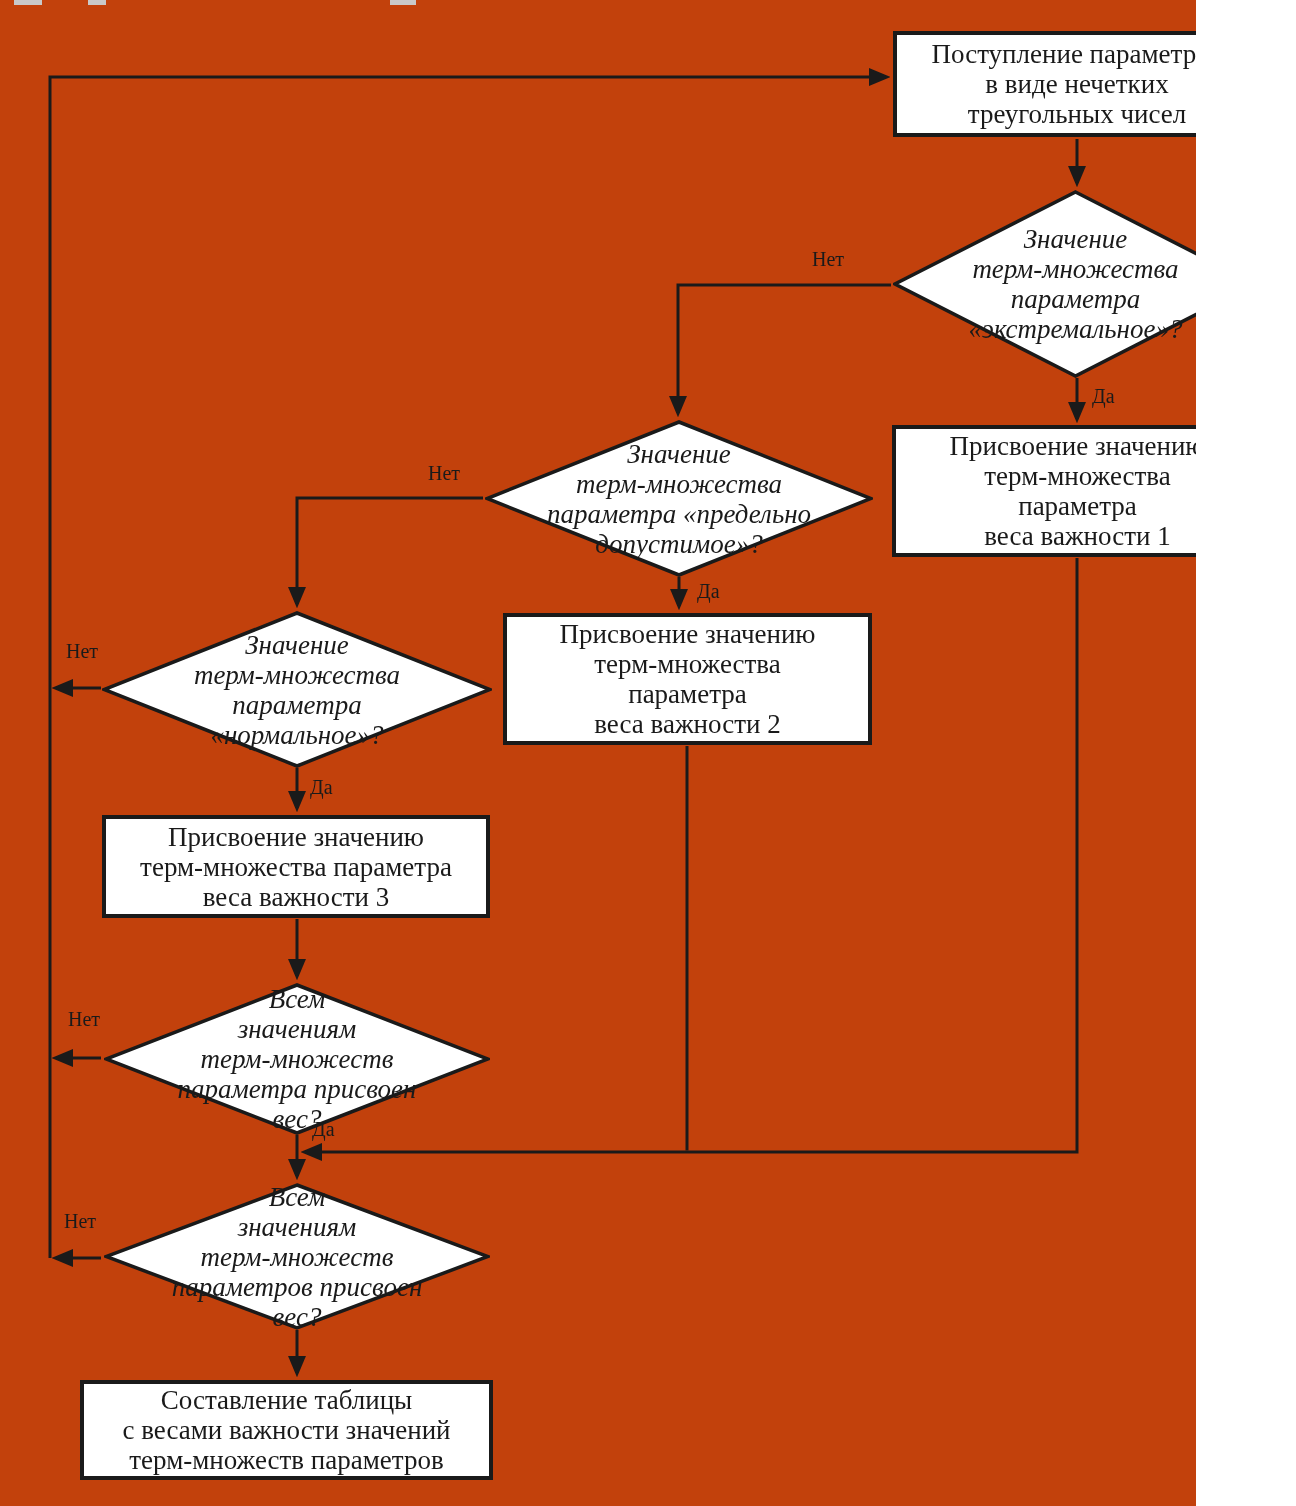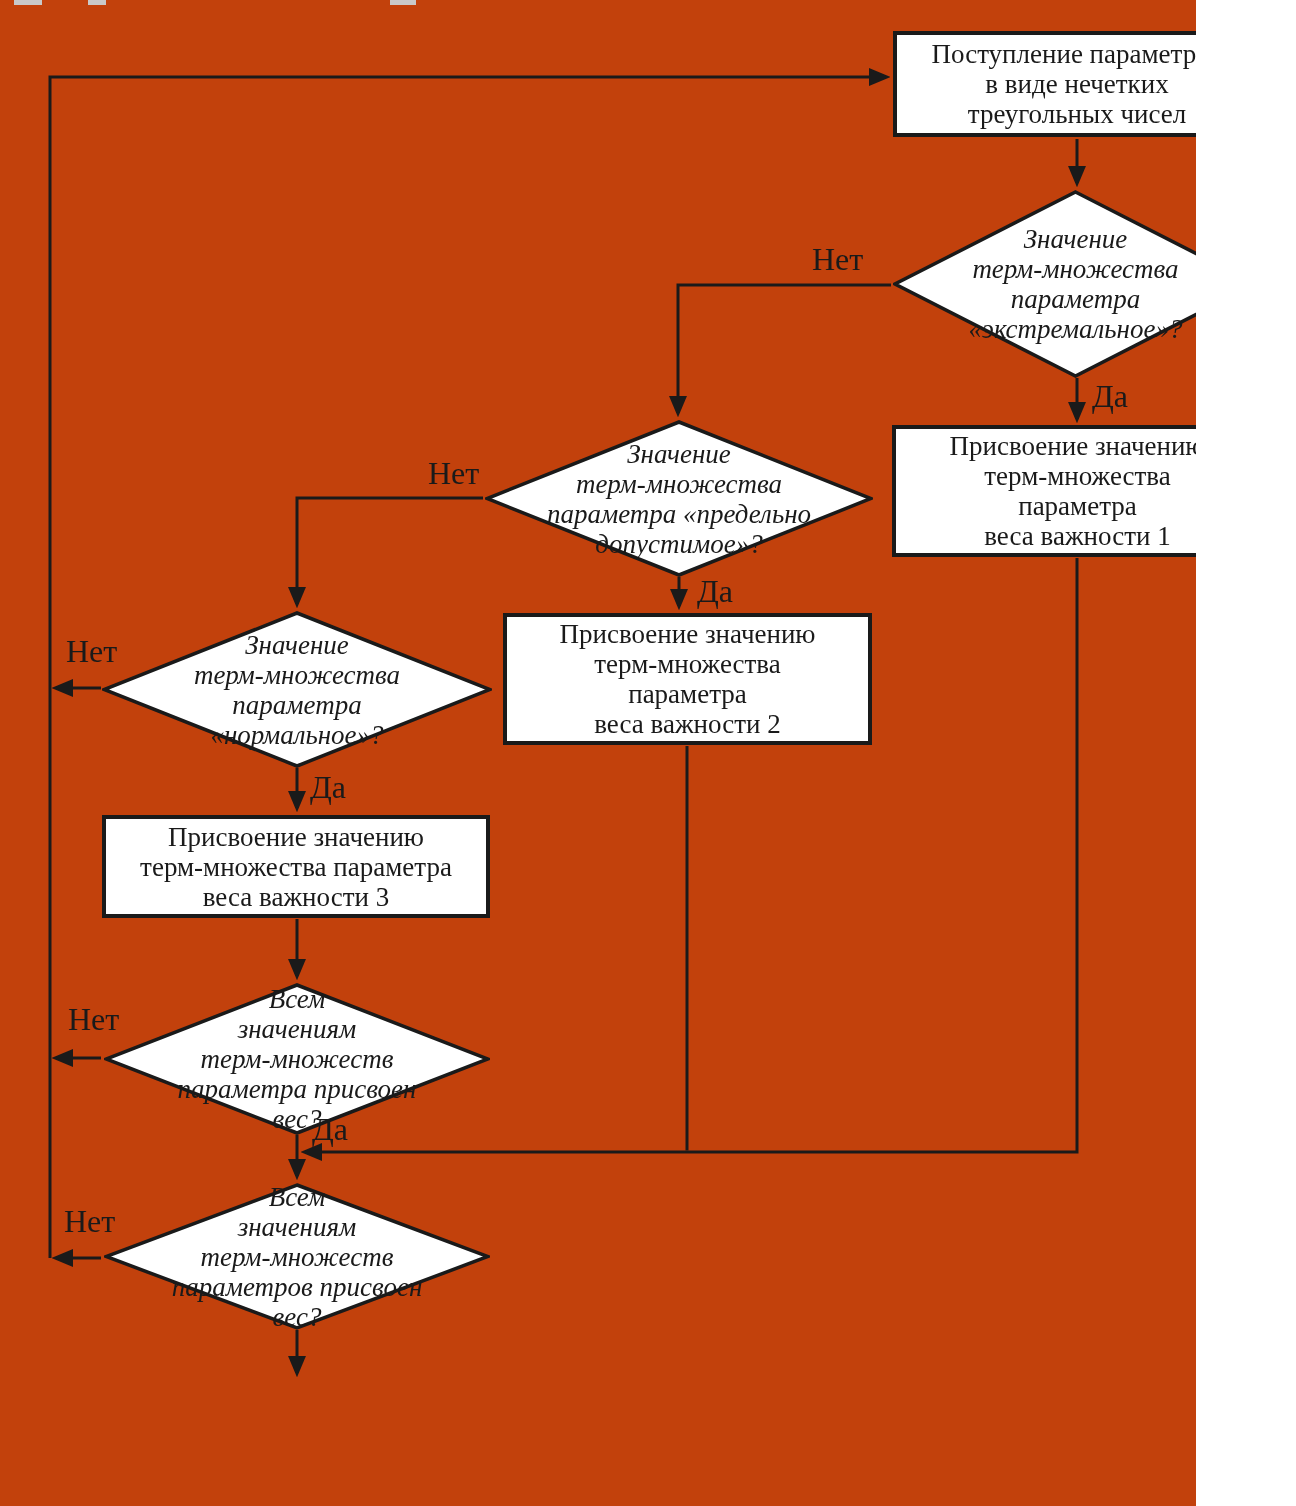--- a/index.html
+++ b/index.html
@@ -17,21 +17,21 @@
   .diamond-node svg{position:absolute;left:0;top:0;width:100%;height:100%;}
   .diamond-node polygon{fill:#ffffff;stroke:#1a1a1a;stroke-width:3.5;}
   .node-text{
     position:relative;z-index:3;width:100%;text-align:center;
     font-size:27px;line-height:30px;white-space:pre-line;
   }
   .diamond-node .node-text{
     position:absolute;left:0;top:0;height:100%;display:flex;
     align-items:center;justify-content:center;
   }
-  .edge-label{position:absolute;z-index:4;font-size:32px;line-height:30px;}
+  .edge-label{position:absolute;z-index:4;font-size:20px;line-height:30px;}
   .crop-artifact{position:absolute;top:0;height:5px;background:#c9c9c9;z-index:0;}
 </style>
 </head>
 <body>
 
 <div class="canvas">
 
   <div class="crop-artifact" style="left:14px;width:28px;"></div>
   <div class="crop-artifact" style="left:88px;width:18px;"></div>
   <div class="crop-artifact" style="left:390px;width:26px;"></div>
@@ -130,20 +130,25 @@
     <svg viewBox="0 0 386 147" preserveAspectRatio="none">
       <polygon points="193,2 384,73.5 193,145 2,73.5"></polygon>
     </svg>
     <div class="node-text">Всем
 значениям
 терм-множеств
 параметров присвоен
 вес?</div>
   </div>
 
+  <div class="rect-node" style="left:80px;top:1380px;width:413px;height:100px">
+    <div class="node-text">Составление таблицы
+с весами важности значений
+терм-множеств параметров</div>
+  </div>
 
   <div class="edge-label" style="left:812px;top:244px">Нет</div>
   <div class="edge-label" style="left:1092px;top:381px">Да</div>
   <div class="edge-label" style="left:428px;top:458px">Нет</div>
   <div class="edge-label" style="left:697px;top:576px">Да</div>
   <div class="edge-label" style="left:66px;top:636px">Нет</div>
   <div class="edge-label" style="left:310px;top:772px">Да</div>
   <div class="edge-label" style="left:68px;top:1004px">Нет</div>
   <div class="edge-label" style="left:312px;top:1114px">Да</div>
   <div class="edge-label" style="left:64px;top:1206px">Нет</div>

